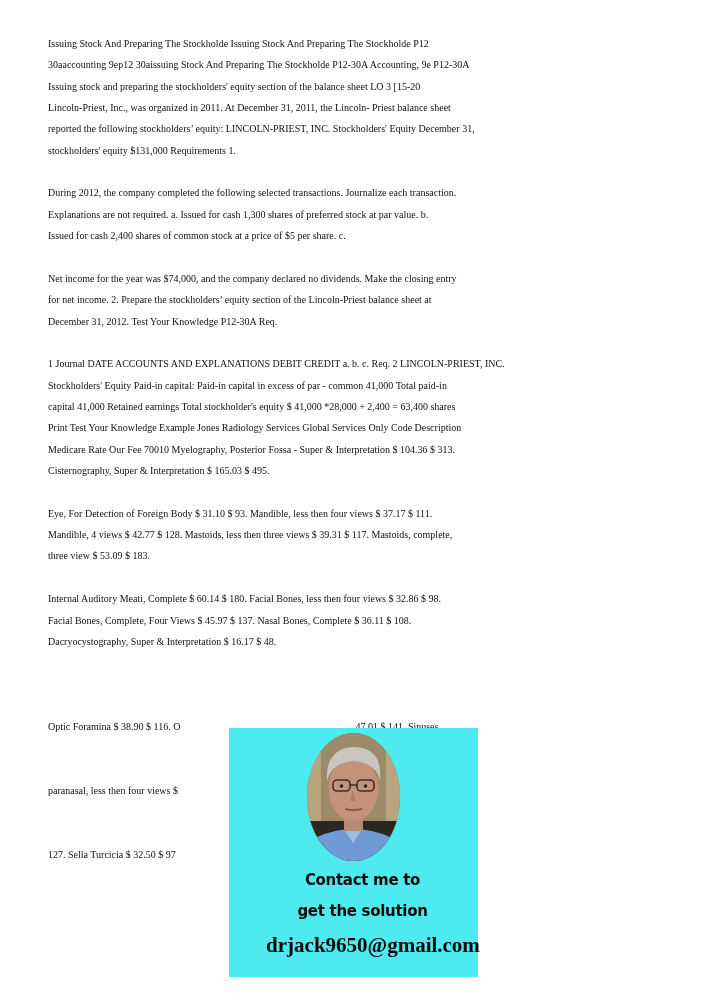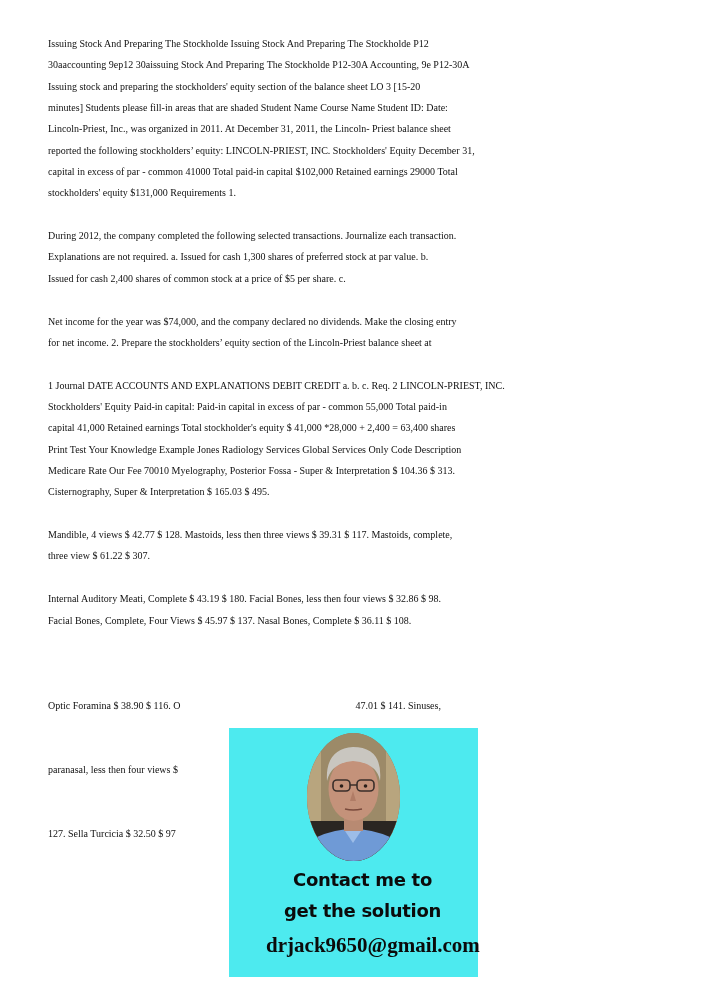--- a/index.html
+++ b/index.html
@@ -50,21 +50,21 @@
     overflow: hidden;
     background: #8a7a60;
   }
   .portrait svg { display: block; }
   .cta {
     position: absolute;
     left: 0;
     width: 267px;
     font-family: "DejaVu Sans", "Liberation Sans", sans-serif;
     font-weight: bold;
-    font-size: 18px;
+    font-size: 15px;
     color: #0b0b0b;
     line-height: 30px;
     letter-spacing: -0.3px;
   }
   .cta.l1 { top: 137px; }
   .cta.l2 { top: 168px; }
   .email {
     position: absolute;
     left: 0;
     top: 203px;
@@ -77,50 +77,51 @@
   }
 </style>
 </head>
 <body>
 
 <div class="page">
   <p class="para">
     <span class="ln">Issuing Stock And Preparing The Stockholde Issuing Stock And Preparing The Stockholde P12</span>
     <span class="ln">30aaccounting 9ep12 30aissuing Stock And Preparing The Stockholde P12-30A Accounting, 9e P12-30A</span>
     <span class="ln">Issuing stock and preparing the stockholders' equity section of the balance sheet LO 3 [15-20</span>
-    <span class="ln">minutes] Students please fill-in areas that are shaded Student Name Course Name Student ID: Date:</span>
     <span class="ln">Lincoln-Priest, Inc., was organized in 2011. At December 31, 2011, the Lincoln- Priest balance sheet</span>
     <span class="ln">reported the following stockholders’ equity: LINCOLN-PRIEST, INC. Stockholders' Equity December 31,</span>
-    <span class="ln">capital in excess of par - common 41000 Total paid-in capital $102,000 Retained earnings 29000 Total</span>
     <span class="ln">stockholders' equity $131,000 Requirements 1.</span>
   </p>
   <p class="para">
     <span class="ln">During 2012, the company completed the following selected transactions. Journalize each transaction.</span>
     <span class="ln">Explanations are not required. a. Issued for cash 1,300 shares of preferred stock at par value. b.</span>
     <span class="ln">Issued for cash 2,400 shares of common stock at a price of $5 per share. c.</span>
   </p>
   <p class="para">
     <span class="ln">Net income for the year was $74,000, and the company declared no dividends. Make the closing entry</span>
     <span class="ln">for net income. 2. Prepare the stockholders’ equity section of the Lincoln-Priest balance sheet at</span>
+    <span class="ln">December 31, 2012. Test Your Knowledge P12-30A Req.</span>
   </p>
   <p class="para">
     <span class="ln">1 Journal DATE ACCOUNTS AND EXPLANATIONS DEBIT CREDIT a. b. c. Req. 2 LINCOLN-PRIEST, INC.</span>
-    <span class="ln">Stockholders' Equity Paid-in capital: Paid-in capital in excess of par - common 55,000 Total paid-in</span>
+    <span class="ln">Stockholders' Equity Paid-in capital: Paid-in capital in excess of par - common 41,000 Total paid-in</span>
     <span class="ln">capital 41,000 Retained earnings Total stockholder's equity $ 41,000 *28,000 + 2,400 = 63,400 shares</span>
     <span class="ln">Print Test Your Knowledge Example Jones Radiology Services Global Services Only Code Description</span>
     <span class="ln">Medicare Rate Our Fee 70010 Myelography, Posterior Fossa - Super &amp; Interpretation $ 104.36 $ 313.</span>
     <span class="ln">Cisternography, Super &amp; Interpretation $ 165.03 $ 495.</span>
   </p>
   <p class="para">
+    <span class="ln">Eye, For Detection of Foreign Body $ 31.10 $ 93. Mandible, less then four views $ 37.17 $ 111.</span>
     <span class="ln">Mandible, 4 views $ 42.77 $ 128. Mastoids, less then three views $ 39.31 $ 117. Mastoids, complete,</span>
-    <span class="ln">three view $ 61.22 $ 307.</span>
+    <span class="ln">three view $ 53.09 $ 183.</span>
   </p>
   <p class="para">
-    <span class="ln">Internal Auditory Meati, Complete $ 43.19 $ 180. Facial Bones, less then four views $ 32.86 $ 98.</span>
+    <span class="ln">Internal Auditory Meati, Complete $ 60.14 $ 180. Facial Bones, less then four views $ 32.86 $ 98.</span>
     <span class="ln">Facial Bones, Complete, Four Views $ 45.97 $ 137. Nasal Bones, Complete $ 36.11 $ 108.</span>
+    <span class="ln">Dacryocystography, Super &amp; Interpretation $ 16.17 $ 48.</span>
   </p>
   <p class="para" style="white-space:pre;">
     <span class="ln" style="white-space:pre;">Optic Foramina $ 38.90 $ 116. O                                                                      47.01 $ 141. Sinuses,</span>
     <span class="ln" style="white-space:pre;">paranasal, less then four views $                                                                     n of three views $ 42.41 $</span>
     <span class="ln" style="white-space:pre;">127. Sella Turcicia $ 32.50 $ 97</span>
   </p>
 
 </div>
 
 <div class="overlay">

